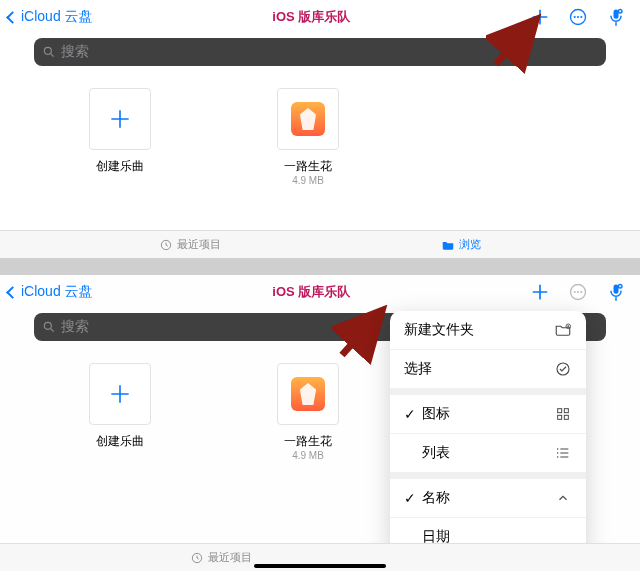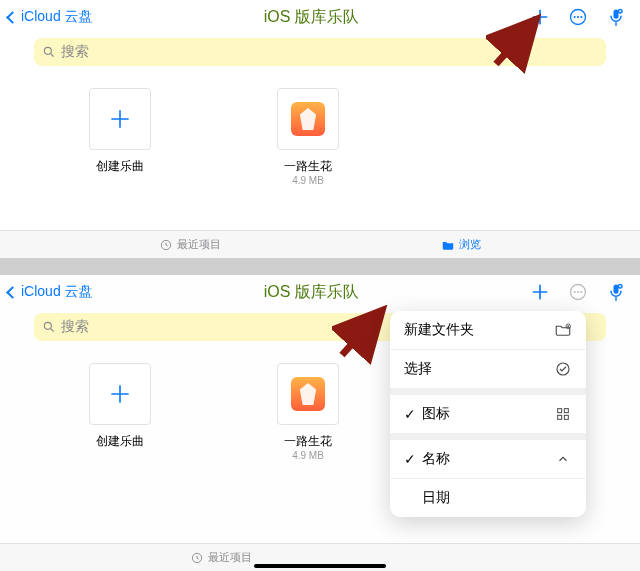--- a/index.html
+++ b/index.html
@@ -5,28 +5,28 @@
   * { box-sizing: border-box; margin: 0; padding: 0; font-family: -apple-system, "Helvetica Neue", Arial, sans-serif; }
   body { width: 640px; height: 571px; background: #cfcfcf; overflow: hidden; }
   .panel { background: #fff; width: 640px; position: relative; }
   .panel-top { height: 258px; }
   .sep { height: 17px; background: #cfcfcf; }
   .panel-bottom { height: 296px; background:#fefefe; }
 
   .navbar { display: flex; align-items: center; height: 34px; padding: 15px 8px; }
   .back { display: flex; align-items: center; color: #0a7aff; font-size: 14px; cursor: pointer; }
   .chev { width: 9px; height: 9px; border-left: 2px solid #0a7aff; border-bottom: 2px solid #0a7aff; transform: rotate(45deg); margin-right: 4px; }
-  .title { flex: 1; text-align: center; font-weight: 400; font-size: 16px; color:#4d7c0f; }
+  .title { flex: 1; text-align: center; font-weight: 700; font-size: 13px; color:#be185d; }
   .actions { display: flex; align-items: center; gap: 18px; margin-right: 6px; }
   .ic { width: 20px; height: 20px; display:flex; align-items:center; justify-content:center; color:#0a7aff; }
   .ic svg { display:block; }
   .ic.dim { color:#bdbdbd; }
 
   .searchwrap { padding: 4px 34px; }
-  .search { background: #fef9c3; border-radius: 8px; height: 28px; display: flex; align-items: center; padding: 0 8px; color:#8a8a8e; font-size: 14px; }
+  .search { background: #404040; border-radius: 8px; height: 28px; display: flex; align-items: center; padding: 0 8px; color:#8a8a8e; font-size: 14px; }
   .search .mag { width:14px; height:14px; margin-right:5px; }
   .search .mag circle { stroke:#8a8a8e; }
   .search .mag line { stroke:#8a8a8e; }
 
   .grid { display:flex; gap: 88px; padding: 18px 0 0 70px; }
   .tile { width: 100px; text-align:center; }
   .thumb { width: 62px; height: 62px; margin: 0 auto 8px; border:1px solid #e2e2e2; border-radius:4px; background:#fff; display:flex; align-items:center; justify-content:center; }
   .plus-thumb { color:#0a7aff; }
   .plus-thumb svg { width:26px; height:26px; }
   .gb { background: linear-gradient(#ffb347,#ff5e3a); border-radius:6px; width:34px; height:34px; position:relative; }
@@ -245,20 +245,34 @@
         </span>
       <span class="mic">
           <svg viewBox="0 0 24 24" width="16" height="16">
             <rect x="4" y="4" width="6" height="6" fill="none" stroke="currentColor" stroke-width="1.5"></rect>
             <rect x="14" y="4" width="6" height="6" fill="none" stroke="currentColor" stroke-width="1.5"></rect>
             <rect x="4" y="14" width="6" height="6" fill="none" stroke="currentColor" stroke-width="1.5"></rect>
             <rect x="14" y="14" width="6" height="6" fill="none" stroke="currentColor" stroke-width="1.5"></rect>
           </svg>
         </span>
     </div>
+    <div class="mi">
+      <span class="lead">
+          <span class="check">✓</span>
+          <span>列表</span>
+        </span>
+      <span class="mic">
+          <svg viewBox="0 0 24 24" width="16" height="16">
+            <path d="M8 6h12M8 12h12M8 18h12" stroke="currentColor" stroke-width="1.8"></path>
+            <circle cx="4" cy="6" r="1.2" fill="currentColor"></circle>
+            <circle cx="4" cy="12" r="1.2" fill="currentColor"></circle>
+            <circle cx="4" cy="18" r="1.2" fill="currentColor"></circle>
+          </svg>
+        </span>
+    </div>
     <div class="msep"></div>
     <div class="mi">
       <span class="lead">
           <span class="check on">✓</span>
           <span>名称</span>
         </span>
       <span class="mic">
           <svg viewBox="0 0 24 24" width="14" height="14">
             <path d="M6 15l6-6 6 6" fill="none" stroke="currentColor" stroke-width="2"></path>
           </svg>

